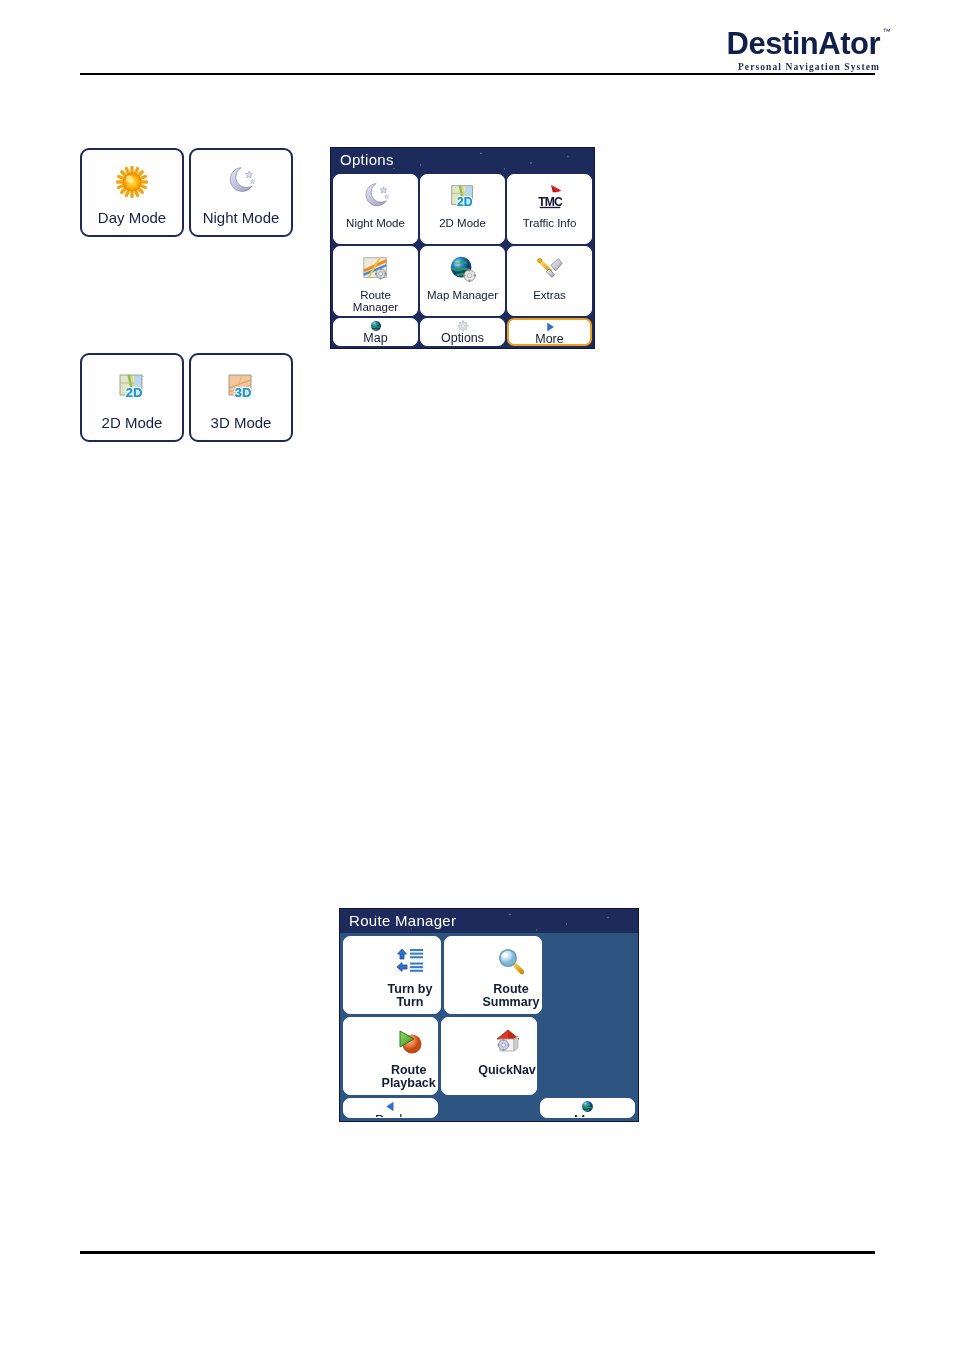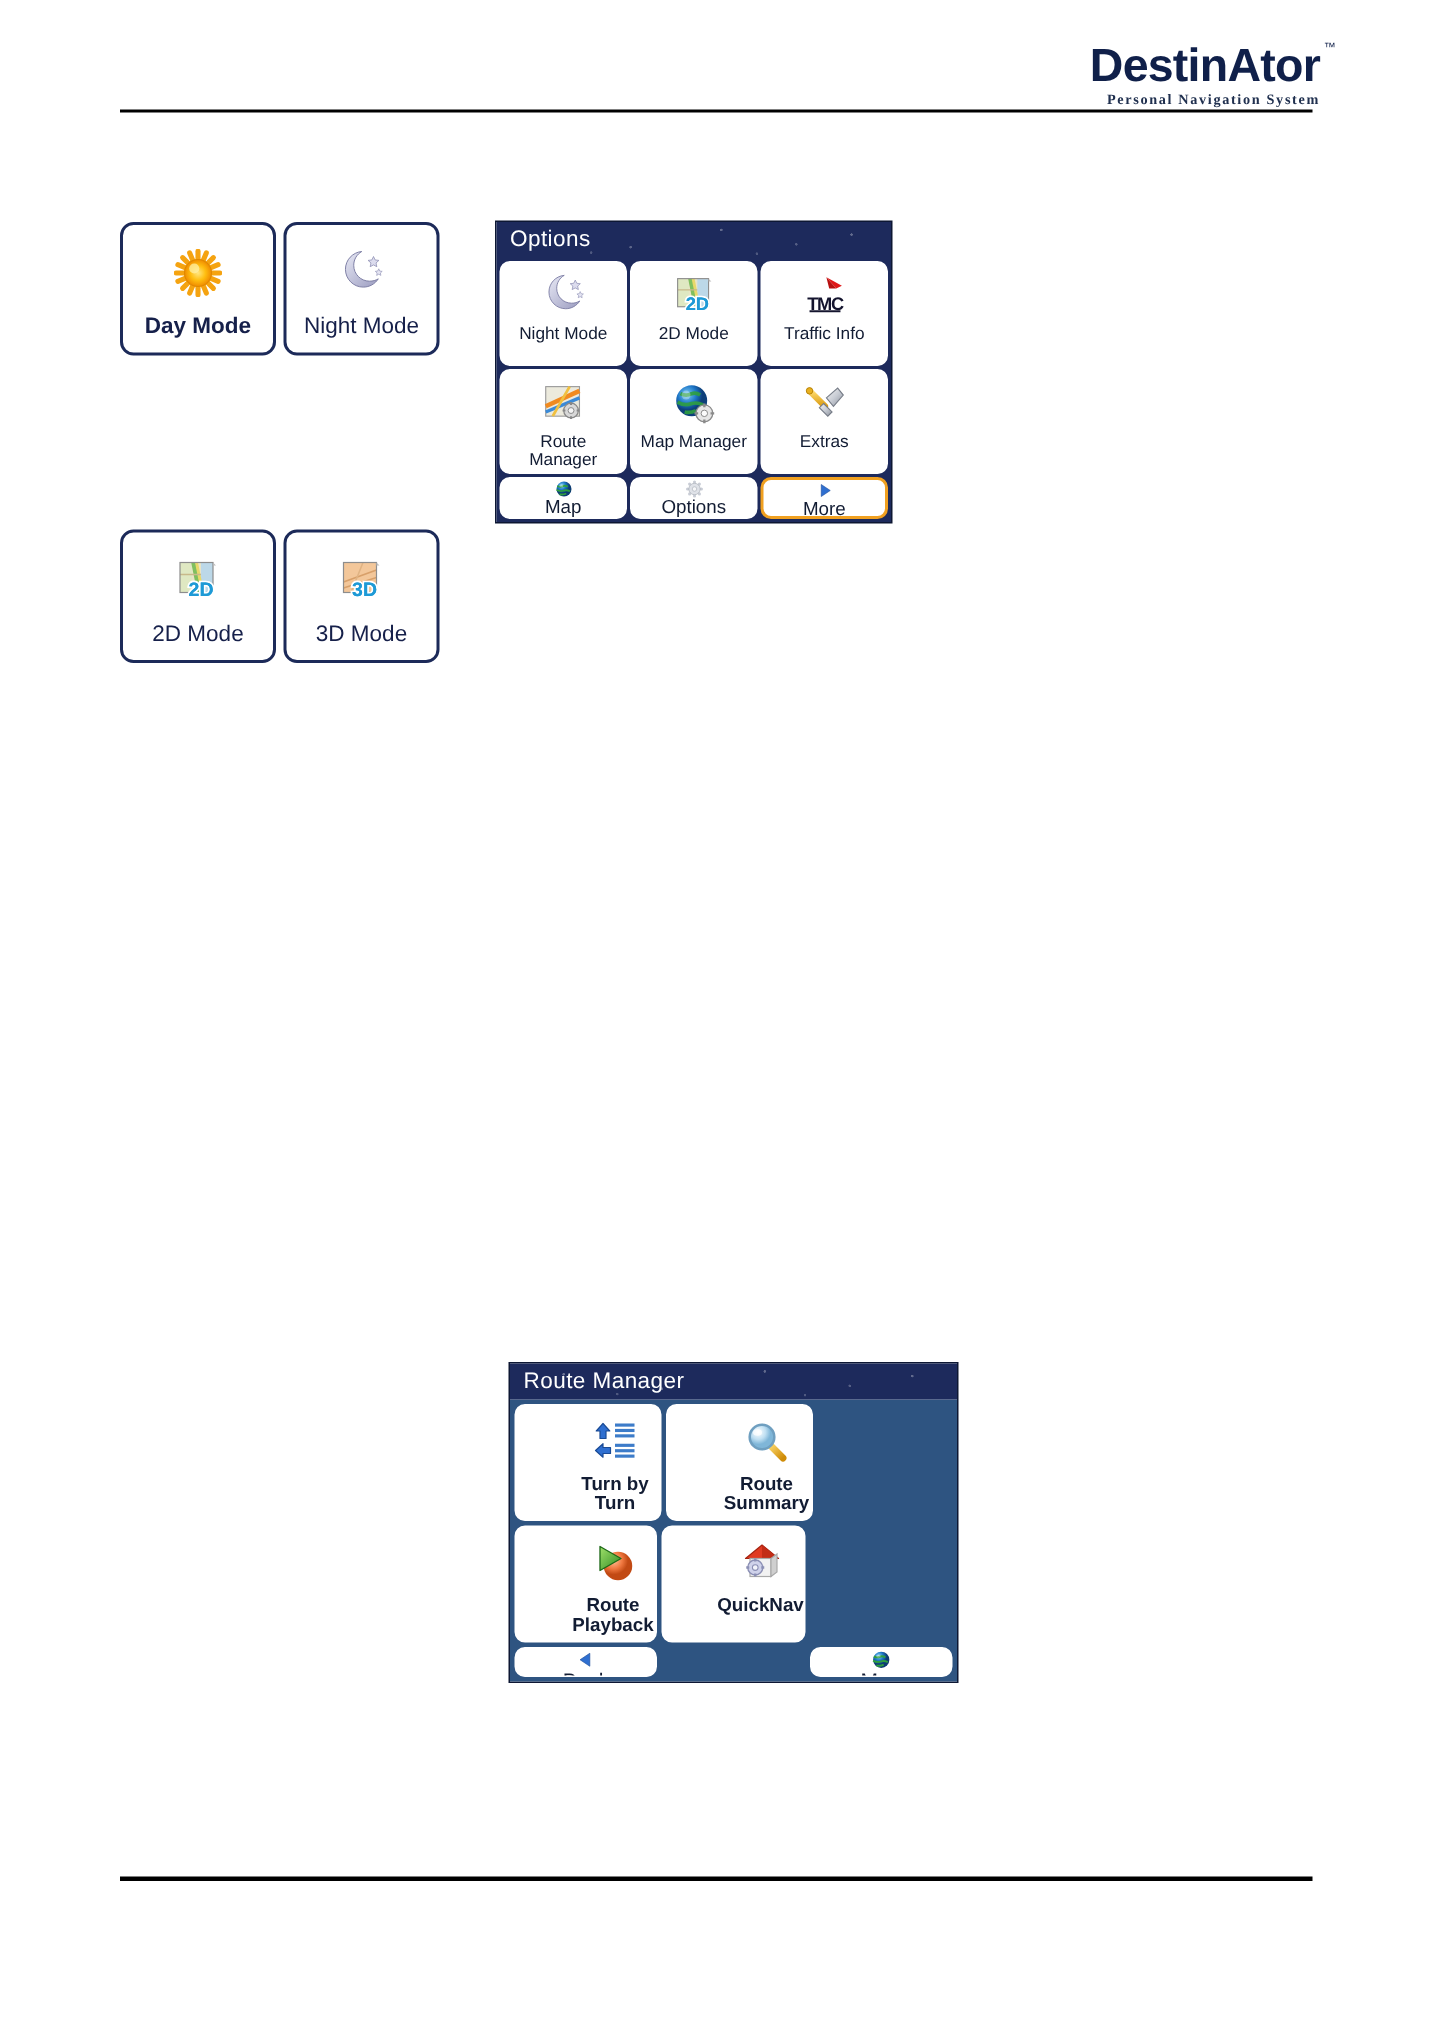--- a/index.html
+++ b/index.html
@@ -164,21 +164,21 @@
 <div class="brand">
   <div class="brand-name">
     <span>DestinAtor</span><span class="brand-tm">™</span>
   </div>
   <div class="brand-sub">Personal Navigation System</div>
 </div>
 <div class="rule-top"></div>
 <div class="rule-bottom"></div>
 
 <div id="mode-buttons">
-    <div class="mode-btn" style="left: 80px; top: 148px; font-weight: bold;">
+    <div class="mode-btn" style="left: 80px; top: 148px;">
       <div class="icon-wrap">
         <span class="icon">
           <svg xmlns="http://www.w3.org/2000/svg" viewBox="0 0 32 32" width="32" height="32">
         <defs>
               <radialGradient id="sg">
                 <stop offset="0%" stop-color="#ffe680"></stop>
                 <stop offset="55%" stop-color="#ffbe10"></stop>
                 <stop offset="100%" stop-color="#f08c00"></stop>
               </radialGradient>
             </defs>

